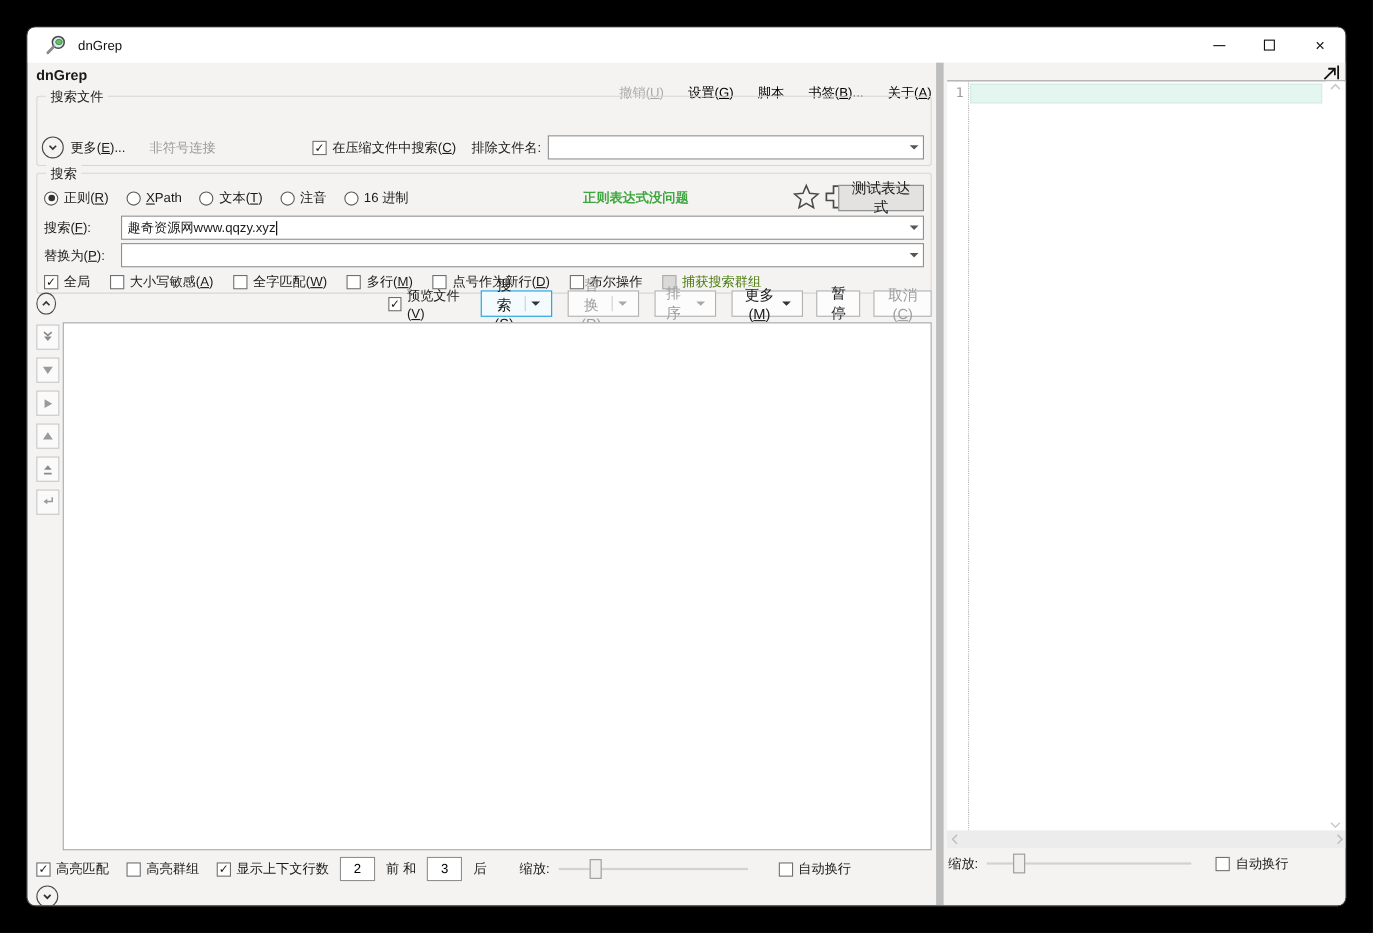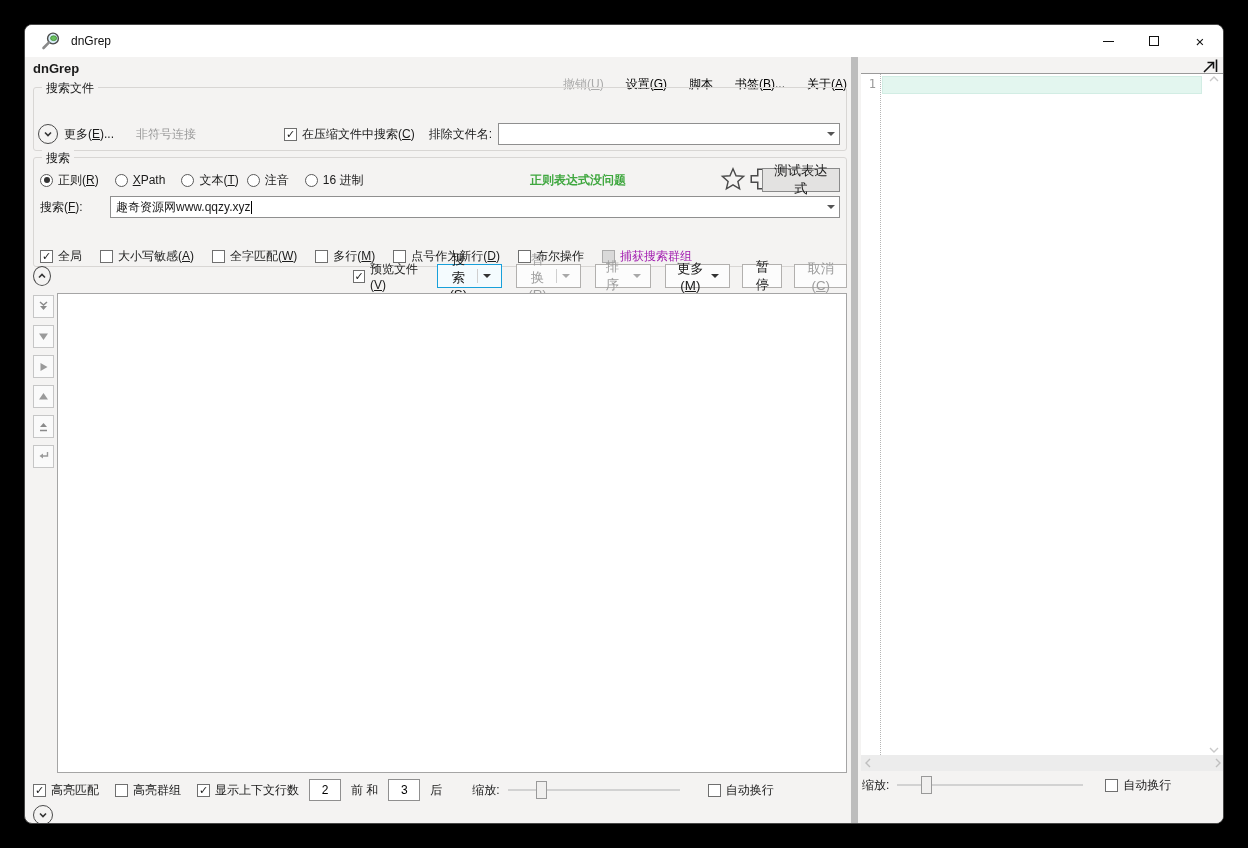--- a/index.html
+++ b/index.html
@@ -60,21 +60,21 @@
   .split-sep { width:1px; height:14px; background:#cfcfcf; margin:0 6px 0 8px; }
   .dd-arrow { width:0; height:0; border-left:4px solid transparent; border-right:4px solid transparent;
               border-top:4px solid #333; }
   .disabled .dd-arrow { border-top-color:#a8a8a8; }
 
   
   .chk { display:inline-flex; align-items:center; gap:5px; }
   .chk .box { width:13px; height:13px; background:#fff; border:1px solid #6f6f6f; display:flex;
               align-items:center; justify-content:center; font-size:11px; font-weight:bold; color:#1a1a1a; }
   .chk.disabled .box { background:#d9d9d9; border-color:#ababab; }
-  .chk.disabled .lbl { color:#a21caf;text-align:right; }
+  .chk.disabled .lbl { color:#4d7c0f;text-align:right; }
   .radio { display:inline-flex; align-items:center; gap:5px; }
   .radio .dot { width:13px; height:13px; border:1px solid #5a5a5a; border-radius:50%; background:#fff;
                 display:flex; align-items:center; justify-content:center; }
   .radio .dot .inner { width:6px; height:6px; border-radius:50%; background:#333; }
 
   .hint { color:#9a9a9a; }
   .valid-msg { font-weight:bold; }
 
   .circle-btn { width:20px; height:20px; border:1.5px solid #4a4a4a; border-radius:50%;
                 background:transparent; display:flex; align-items:center; justify-content:center; }
@@ -189,21 +189,21 @@
           <span>正则(<u>R</u>)</span>
         </span>
         <span class="radio" style="margin-left:16px;">
           <span class="dot"></span>
           <span><u>X</u>Path</span>
         </span>
         <span class="radio" style="margin-left:16px;">
           <span class="dot"></span>
           <span>文本(<u>T</u>)</span>
         </span>
-        <span class="radio" style="margin-left:8px;">
+        <span class="radio" style="margin-left:16px;">
           <span class="dot"></span>
           <span>注音</span>
         </span>
         <span class="radio" style="margin-left:16px;">
           <span class="dot"></span>
           <span>16 进制</span>
         </span>
         <span class="valid-msg" style="position:absolute; left:490px; color:#3fa73f;">正则表达式没问题</span>
         <svg style="position:absolute; left:680px; top:-2px;" width="26" height="26" viewBox="0 0 24 24">
           <path d="M12 2.5 L14.8 9 L21.8 9.6 L16.5 14.2 L18.1 21 L12 17.4 L5.9 21 L7.5 14.2 L2.2 9.6 L9.2 9 Z" fill="none" stroke="#4a4a4a" stroke-width="1.3"></path>
@@ -218,20 +218,29 @@
         <span style="width:70px;">搜索(<u>F</u>):</span>
         <div class="combo" style="flex:1;">
           <span>趣奇资源网www.qqzy.xyz</span>
             <span class="caret"></span>
           <span class="arrow">
               <span class="tri-down"></span>
             </span>
         </div>
       </div>
 
+      <div class="frow" style="left:6px; top:63px; right:6px; height:22px;">
+        <span style="width:70px;">替换为(<u>P</u>):</span>
+        <div class="combo" style="flex:1;">
+          <span></span>
+          <span class="arrow">
+              <span class="tri-down"></span>
+            </span>
+        </div>
+      </div>
 
       <div class="frow" style="left:6px; top:89px; right:6px; height:18px; gap:18px;">
         <span class="chk">
           <span class="box">✓</span>
           <span class="lbl">全局</span>
         </span>
         <span class="chk">
           <span class="box"></span>
           <span class="lbl">大小写敏感(<u>A</u>)</span>
         </span>

